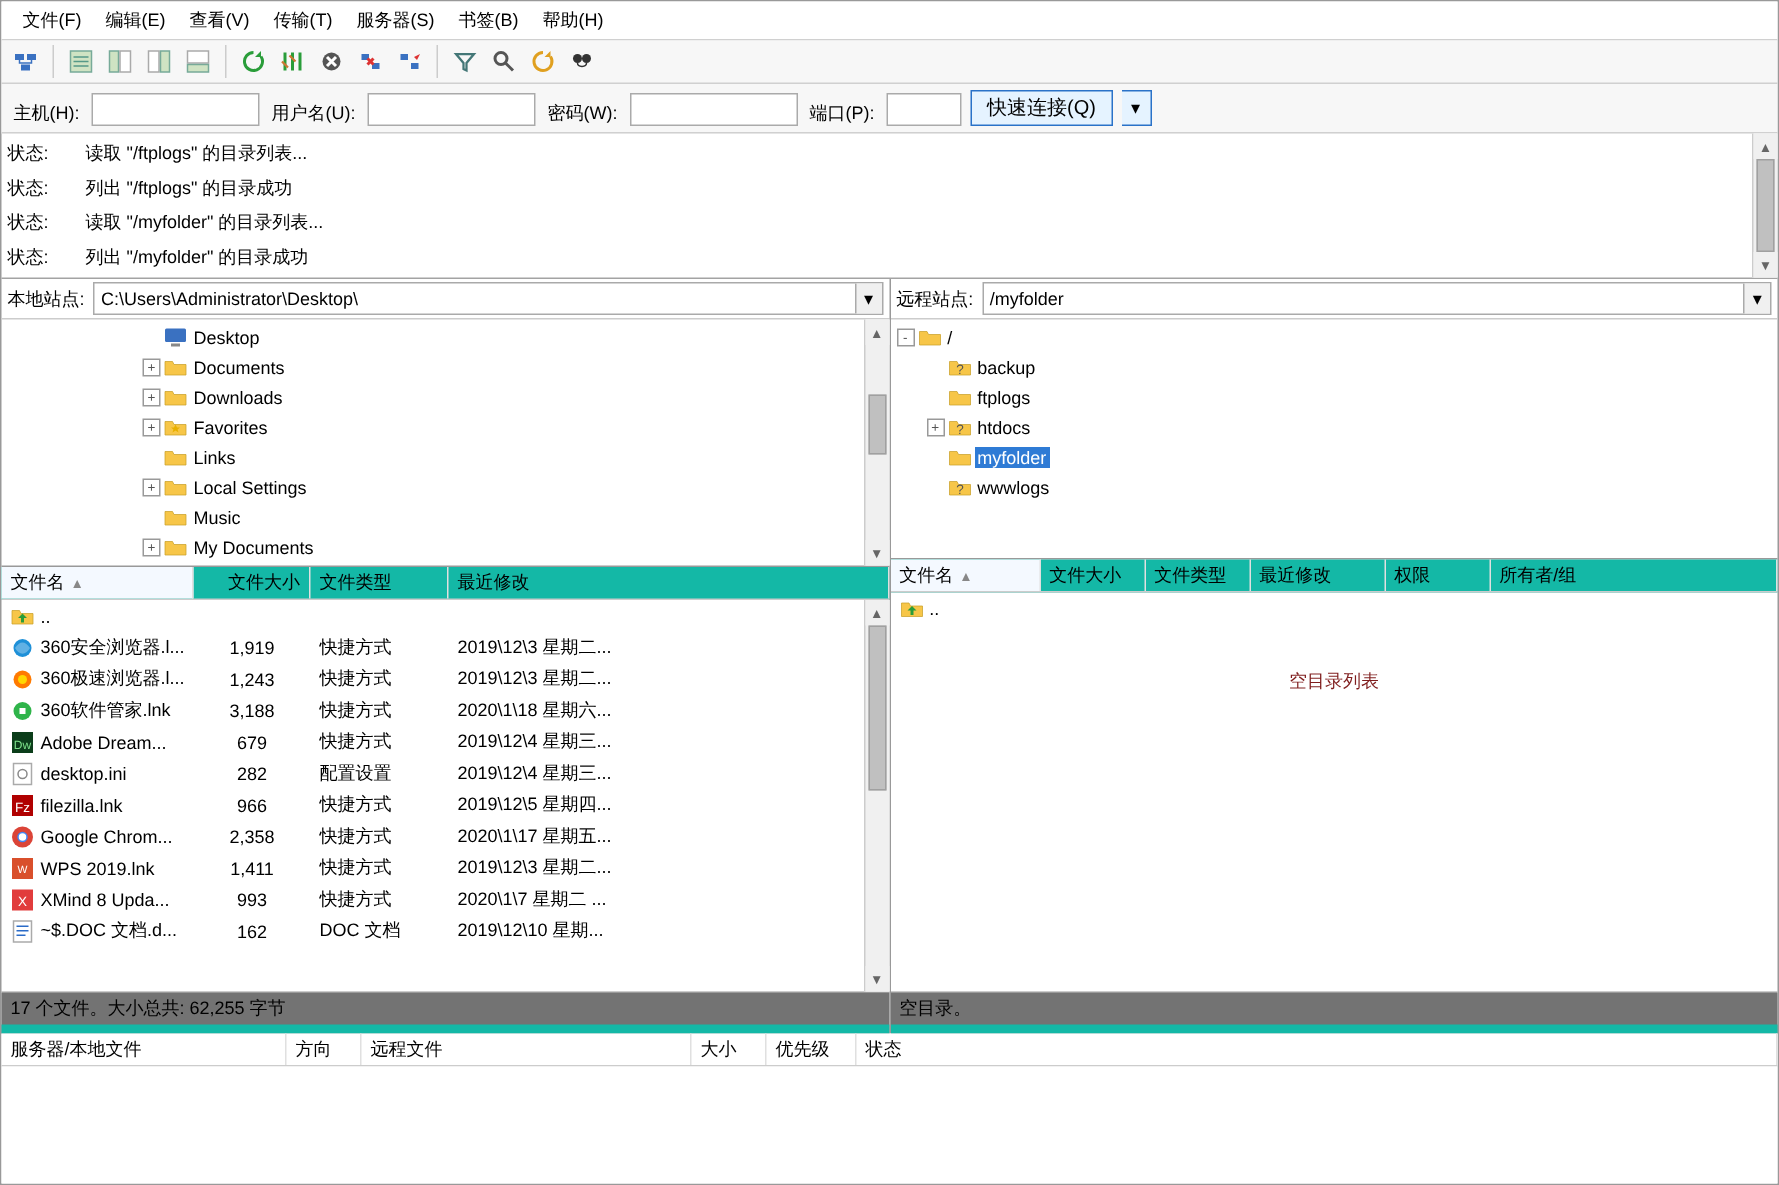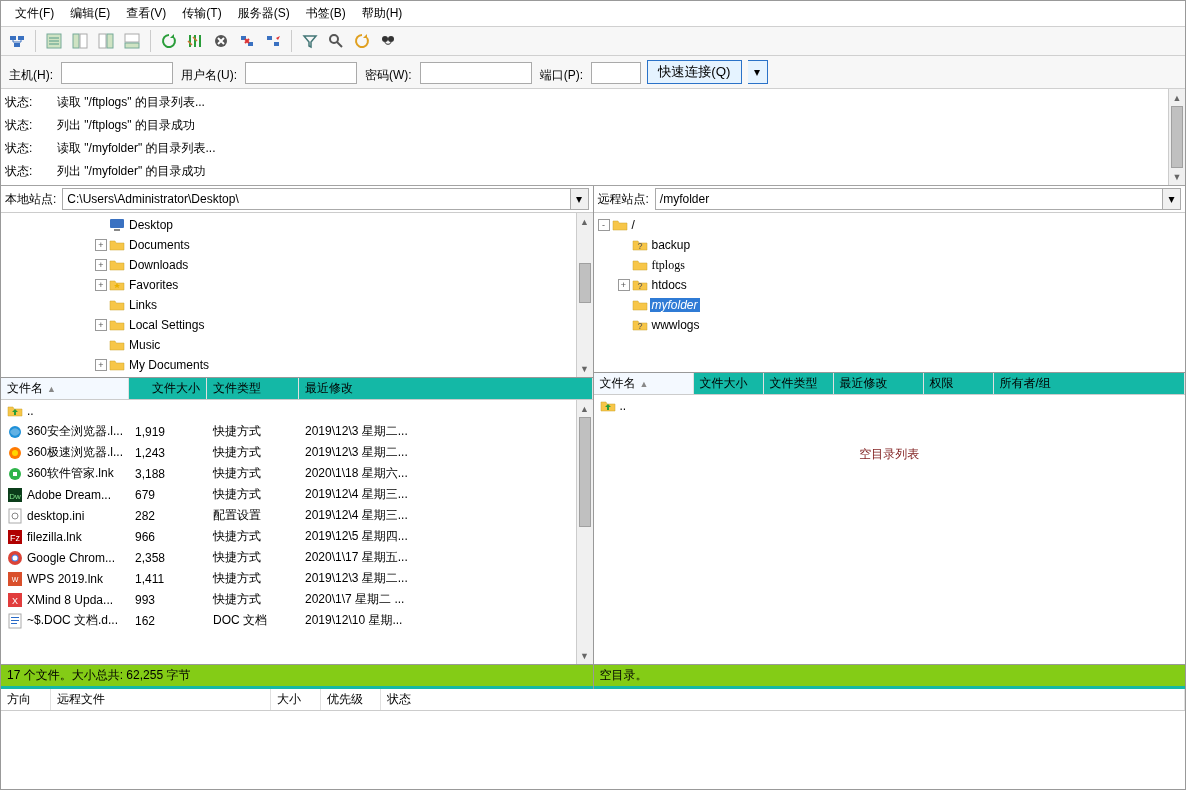--- a/index.html
+++ b/index.html
@@ -52,35 +52,35 @@
   .fh .sort{background:#f4f9ff}
   .fh .sort::after{content:"▲";font-size:9px;margin-left:4px;color:#888}
   
   .fl-wrap{flex:1;display:flex;min-height:0;border-bottom:1px solid #999}
   .fl{flex:1;overflow:hidden}
   .frow{display:flex;align-items:center;height:21px}
   .frow .c{padding:0 6px;white-space:nowrap;overflow:hidden;text-overflow:ellipsis}
   .frow.updir .c0{font-weight:normal}
   .empty-msg{text-align:center;color:#7f1d1d;padding:30px 0}
   
-  .stat{flex:0 0 20px;padding:2px 6px;border-bottom:3px solid #14b8a6;background:#84cc16}
+  .stat{flex:0 0 20px;padding:2px 6px;border-bottom:6px solid #14b8a6;background:#737373}
   
   .queue{flex:0 0 100px;display:flex;flex-direction:column}
   .qh{display:flex;background:#fff;border-bottom:1px solid #ccc;height:22px}
   .qh .col{border-right:1px solid #e0e0e0;padding:2px 6px}
   .qbody{flex:1;background:#fff}
   
   .tabs{display:flex;align-items:flex-end;padding:0 4px;background:#f0f0f0;border-top:1px solid #ccc;height:26px;gap:2px}
   .tab{padding:3px 10px;border:1px solid #aaa;border-bottom:none;background:#f0f0f0;position:relative;top:1px;cursor:default}
   .tab.active{background:#fff;font-weight:bold}
   
   .folder{fill:#f7c648;stroke:#caa02a;stroke-width:.5}
   
   .c0{width:128px;display:flex;align-items:center;gap:4px}
-  .c1{width:78px;text-align:left}
+  .c1{width:78px;text-align:center}
   .c2{width:92px}
   .c3{width:160px}
   
   .rc0{width:100px;padding:0 6px;display:flex;align-items:center;gap:4px}
 </style>
 </head>
 <body>
 
 <div class="win">
 
@@ -520,40 +520,40 @@
             <div class="tnode" style="padding-left: 20px;">
               <span class="toggle none"></span>
               <span class="ficon">
                 <svg viewBox="0 0 16 16" width="16" height="16">
                   <path class="folder" d="M1 4h5l1 2h8v7H1z"></path>
                   <text x="8" y="12" font-size="9" fill="#555" text-anchor="middle">?</text>
                 </svg>
               </span>
               <span class="txt">backup</span>
             </div>
-            <div class="tnode" style="padding-left: 20px; font-family: Liberation Serif, serif;">
+            <div class="tnode" style="padding-left: 20px;">
               <span class="toggle none"></span>
               <span class="ficon">
                 <svg viewBox="0 0 16 16" width="16" height="16">
                   <path class="folder" d="M1 4h5l1 2h8v7H1z"></path>
                 </svg>
               </span>
               <span class="txt">ftplogs</span>
             </div>
             <div class="tnode" style="padding-left: 20px;">
               <span class="toggle">+</span>
               <span class="ficon">
                 <svg viewBox="0 0 16 16" width="16" height="16">
                   <path class="folder" d="M1 4h5l1 2h8v7H1z"></path>
                   <text x="8" y="12" font-size="9" fill="#555" text-anchor="middle">?</text>
                 </svg>
               </span>
               <span class="txt">htdocs</span>
             </div>
-            <div class="tnode sel" style="padding-left: 20px; font-style: italic;">
+            <div class="tnode sel" style="padding-left: 20px;">
               <span class="toggle none"></span>
               <span class="ficon">
                 <svg viewBox="0 0 16 16" width="16" height="16">
                   <path class="folder" d="M1 4h5l1 2h8v7H1z"></path>
                 </svg>
               </span>
               <span class="txt">myfolder</span>
             </div>
             <div class="tnode" style="padding-left: 20px;">
               <span class="toggle none"></span>
@@ -590,20 +590,21 @@
             </div>
             <div class="empty-msg">空目录列表</div>
           </div>
       </div>
       <div class="stat">空目录。</div>
     </div>
   </div>
 
   <div class="queue">
     <div class="qh">
+      <div class="col" style="width:190px"><span>服务器/本地文件</span></div>
       <div class="col" style="width:50px"><span>方向</span></div>
       <div class="col" style="width:220px"><span>远程文件</span></div>
       <div class="col" style="width:50px"><span>大小</span></div>
       <div class="col" style="width:60px"><span>优先级</span></div>
       <div class="col" style="flex:1"><span>状态</span></div>
     </div>
     <div class="qbody"></div>
   </div>
 
 

